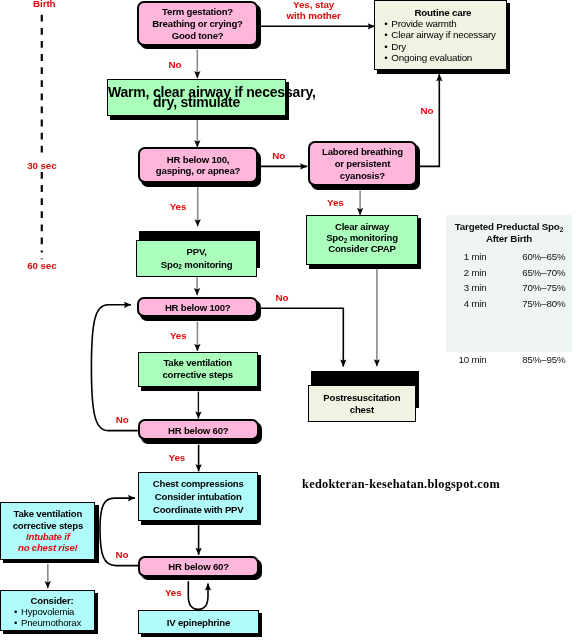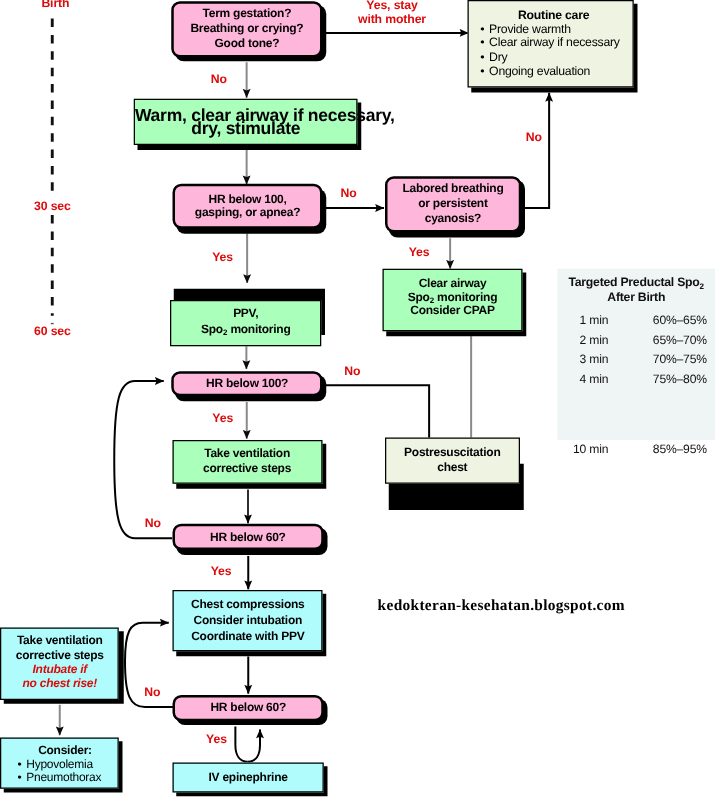--- a/index.html
+++ b/index.html
@@ -184,21 +184,21 @@
   </div>
 
   <div class="shadow" style="left:140.9px;top:422.2px;width:121.0px;height:21.4px;border-radius:7px;"></div>
   <div class="node pink" style="left:137.8px;top:418.9px;width:121px;height:21.4px;font-size:9.6px;line-height:11px;">
     <div class="txt">
       <span class="ln">HR below 60?</span>
     </div>
   </div>
 
   <div class="shadow" style="left:311.2px;top:370.5px;width:107.5px;height:37.0px;"></div>
-  <div class="node cream" style="left:308.1px;top:350px;width:107.5px;height:37px;font-size:9.6px;line-height:12px;">
+  <div class="node cream" style="left:308.1px;top:385px;width:107.5px;height:37px;font-size:9.6px;line-height:12px;">
     <div class="txt">
       <span class="ln">Postresuscitation</span>
       <span class="ln">chest</span>
     </div>
   </div>
 
   <div class="shadow" style="left:141.2px;top:475.1px;width:120.3px;height:49.6px;"></div>
   <div class="node cyan" style="left:138.1px;top:471.8px;width:120.3px;height:49.6px;font-size:9.6px;line-height:13.1px;">
     <div class="txt">
       <span class="ln">Chest compressions</span>

